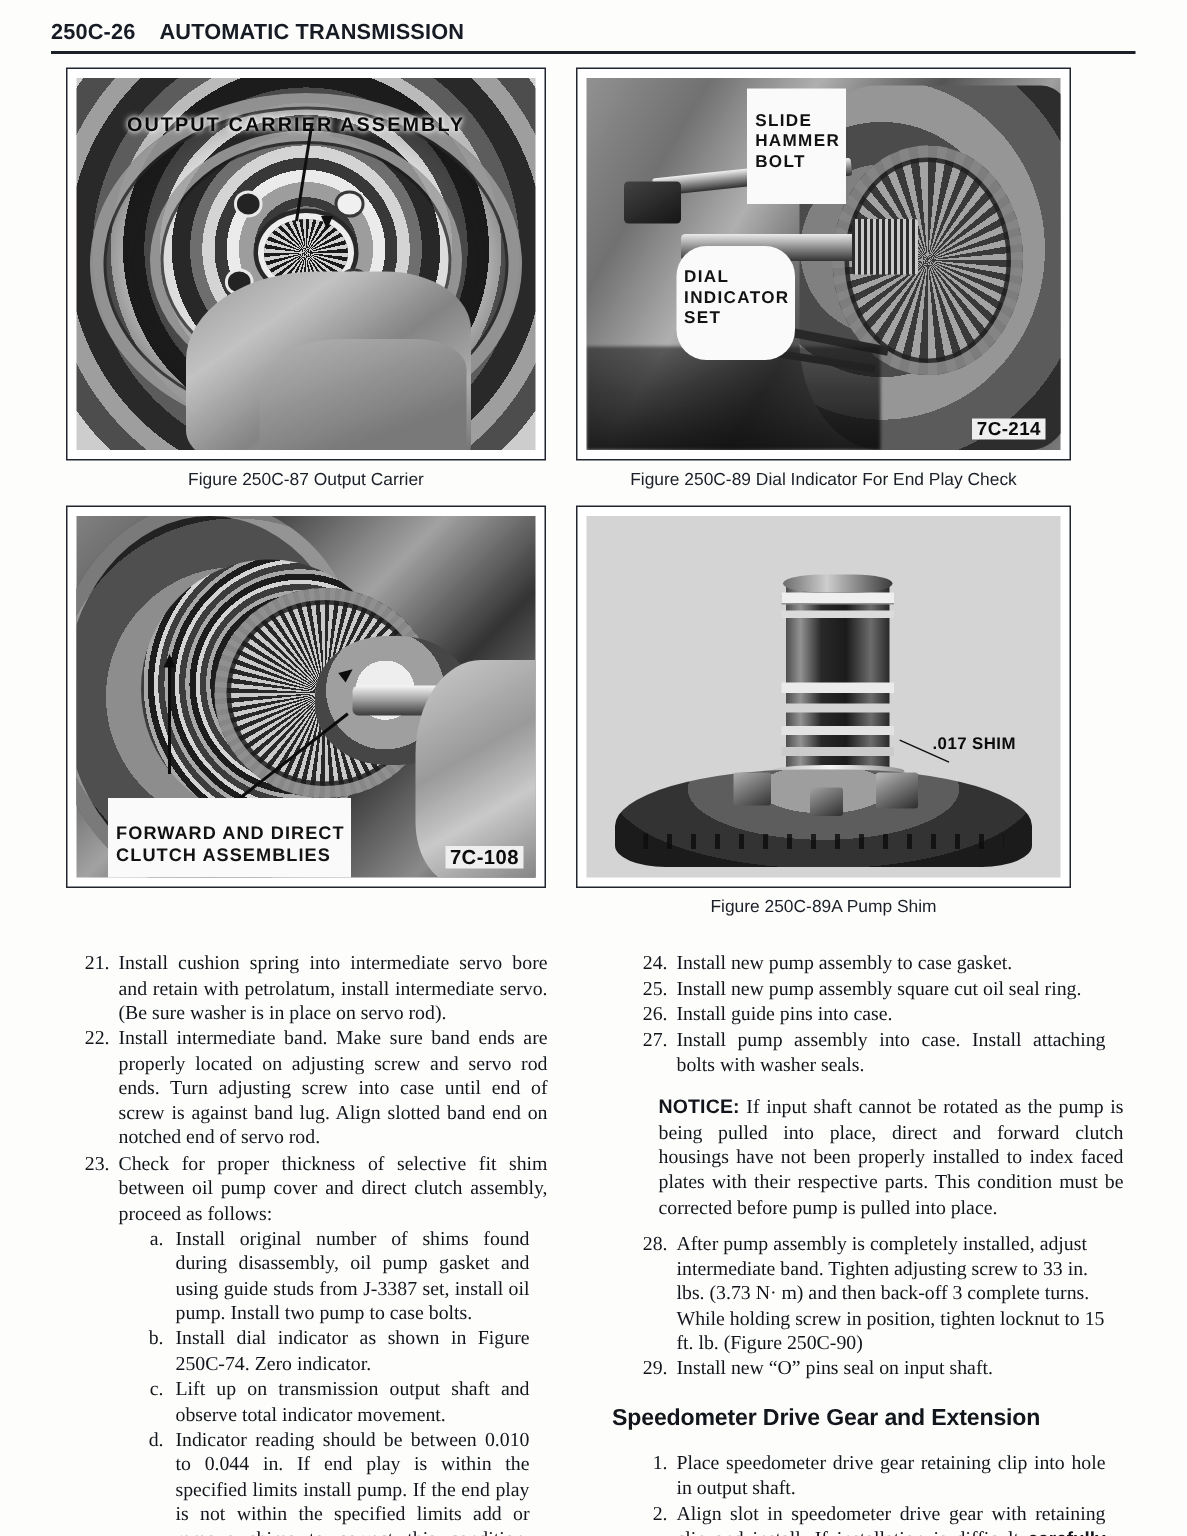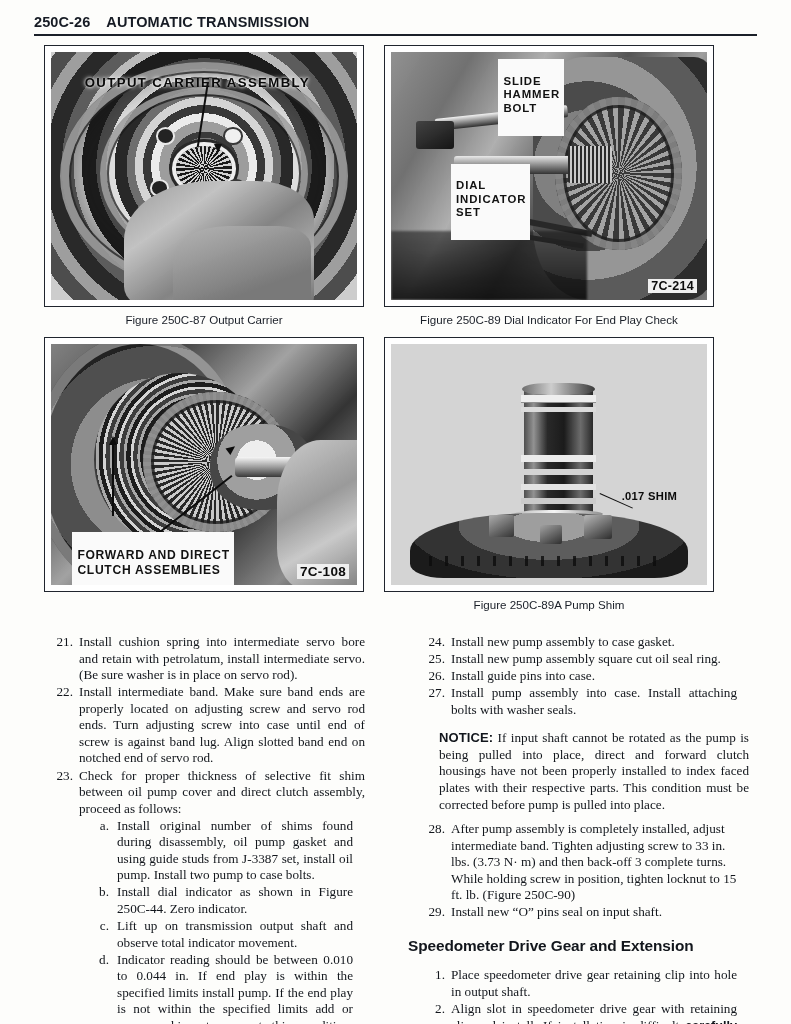--- a/index.html
+++ b/index.html
@@ -244,21 +244,21 @@
         <div style="position:absolute; left:30%; top:68%; width:34%; height:2.4%; background:#2a2d30; transform: rotate(11deg);"></div>
         <div style="position:absolute; left:31%; top:74%; width:30%; height:2.2%; background:#3d4043; transform: rotate(9deg);"></div>
 
         <div style="position:absolute; left:0; top:72%; width:62%; height:28%; background: linear-gradient(180deg, rgba(24,26,28,0.55), rgba(16,18,20,0.9)); filter: blur(1px);"></div>
 
         <div class="callout" style="left:34%; top:3%; font-size:11.4px;">
           <span>SLIDE
 HAMMER
 BOLT</span>
         </div>
-        <div class="callout" style="left:19%; top:45%; font-size:11.4px;">
+        <div class="callout" style="left:19%; top:45%; font-size:11.4px;border-radius:20px;">
           <span>DIAL
 INDICATOR
 SET</span>
         </div>
         <div class="cornercode" style="right:10px; bottom:7px;">7C-214</div>
       </div>
     </div>
     <div class="caption" style="left:-18px; top:268px; width:366px;">Figure 250C-89 Dial Indicator For End Play Check</div>
   </div>
 
@@ -343,21 +343,21 @@
         <span class="num">23.</span>
         <span class="hang-text">Check for proper thickness of selective fit shim between oil pump cover and direct clutch assembly, proceed as follows:</span>
 
         <ol class="substeps">
           <li class="substep">
             <span class="num">a.</span>
             <span class="hang-text">Install original number of shims found during disassembly, oil pump gasket and using guide studs from J-3387 set, install oil pump. Install two pump to case bolts.</span>
           </li>
           <li class="substep">
             <span class="num">b.</span>
-            <span class="hang-text">Install dial indicator as shown in Figure 250C-44. Zero indicator.</span>
+            <span class="hang-text">Install dial indicator as shown in Figure 250C-74. Zero indicator.</span>
           </li>
           <li class="substep">
             <span class="num">c.</span>
             <span class="hang-text">Lift up on transmission output shaft and observe total indicator movement.</span>
           </li>
           <li class="substep">
             <span class="num">d.</span>
             <span class="hang-text">Indicator reading should be between 0.010 to 0.044 in. If end play is within the specified limits install pump. If the end play is not within the specified limits add or remove shims to correct this condition. (Figure 250C-89A)</span>
           </li>
         </ol>

